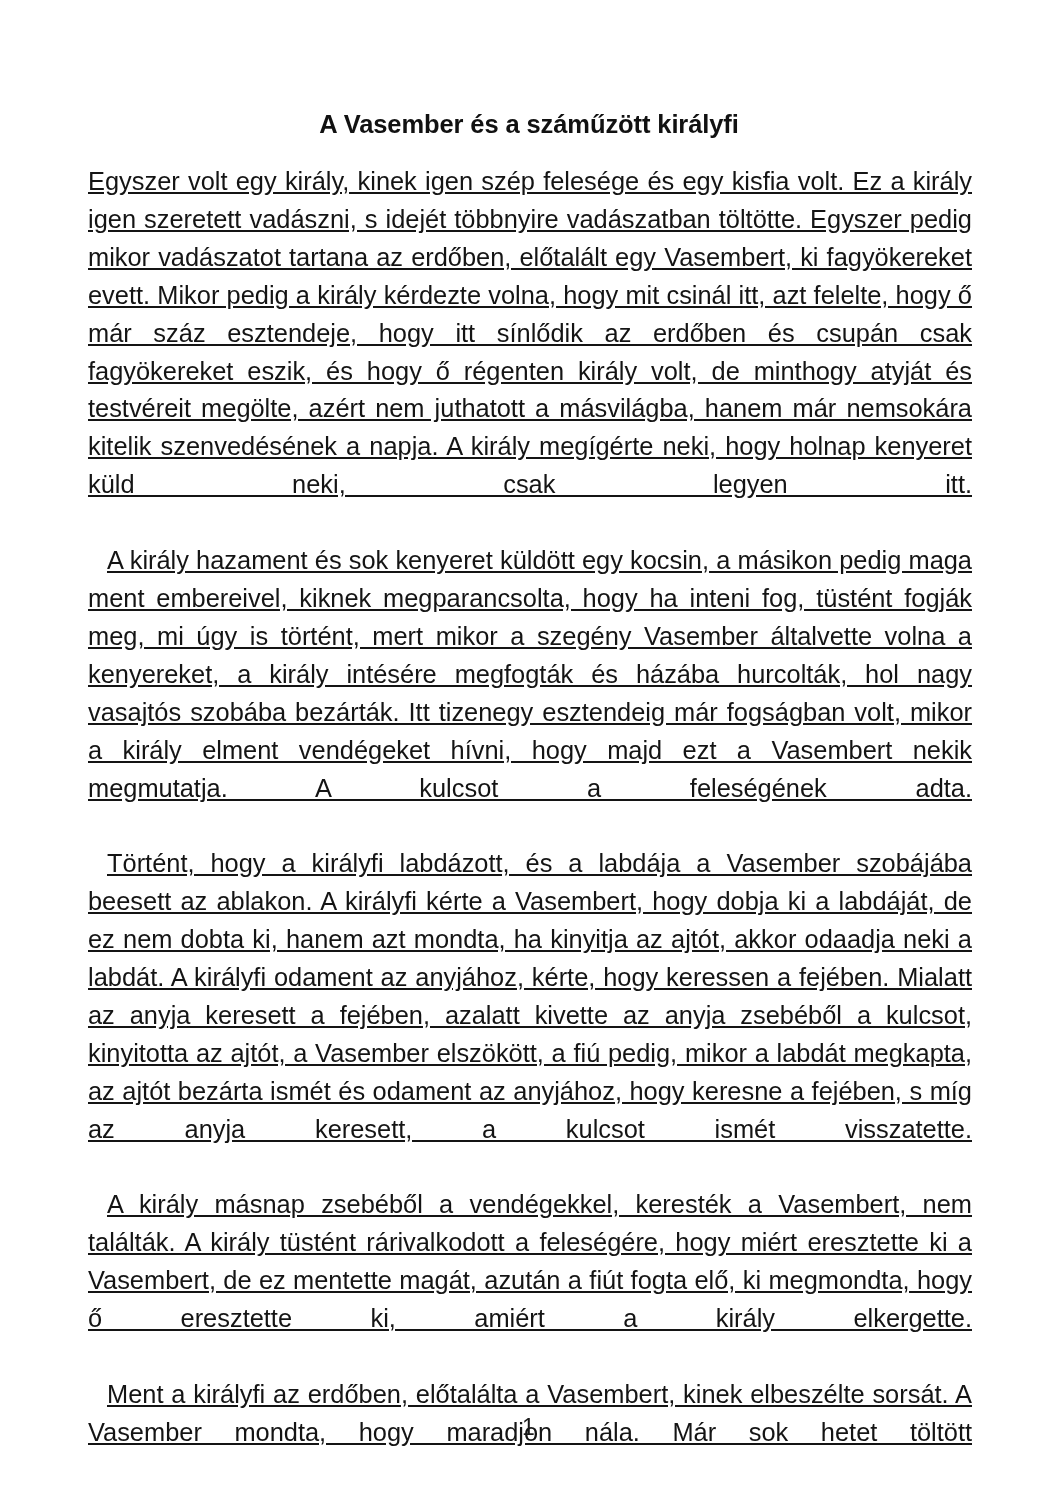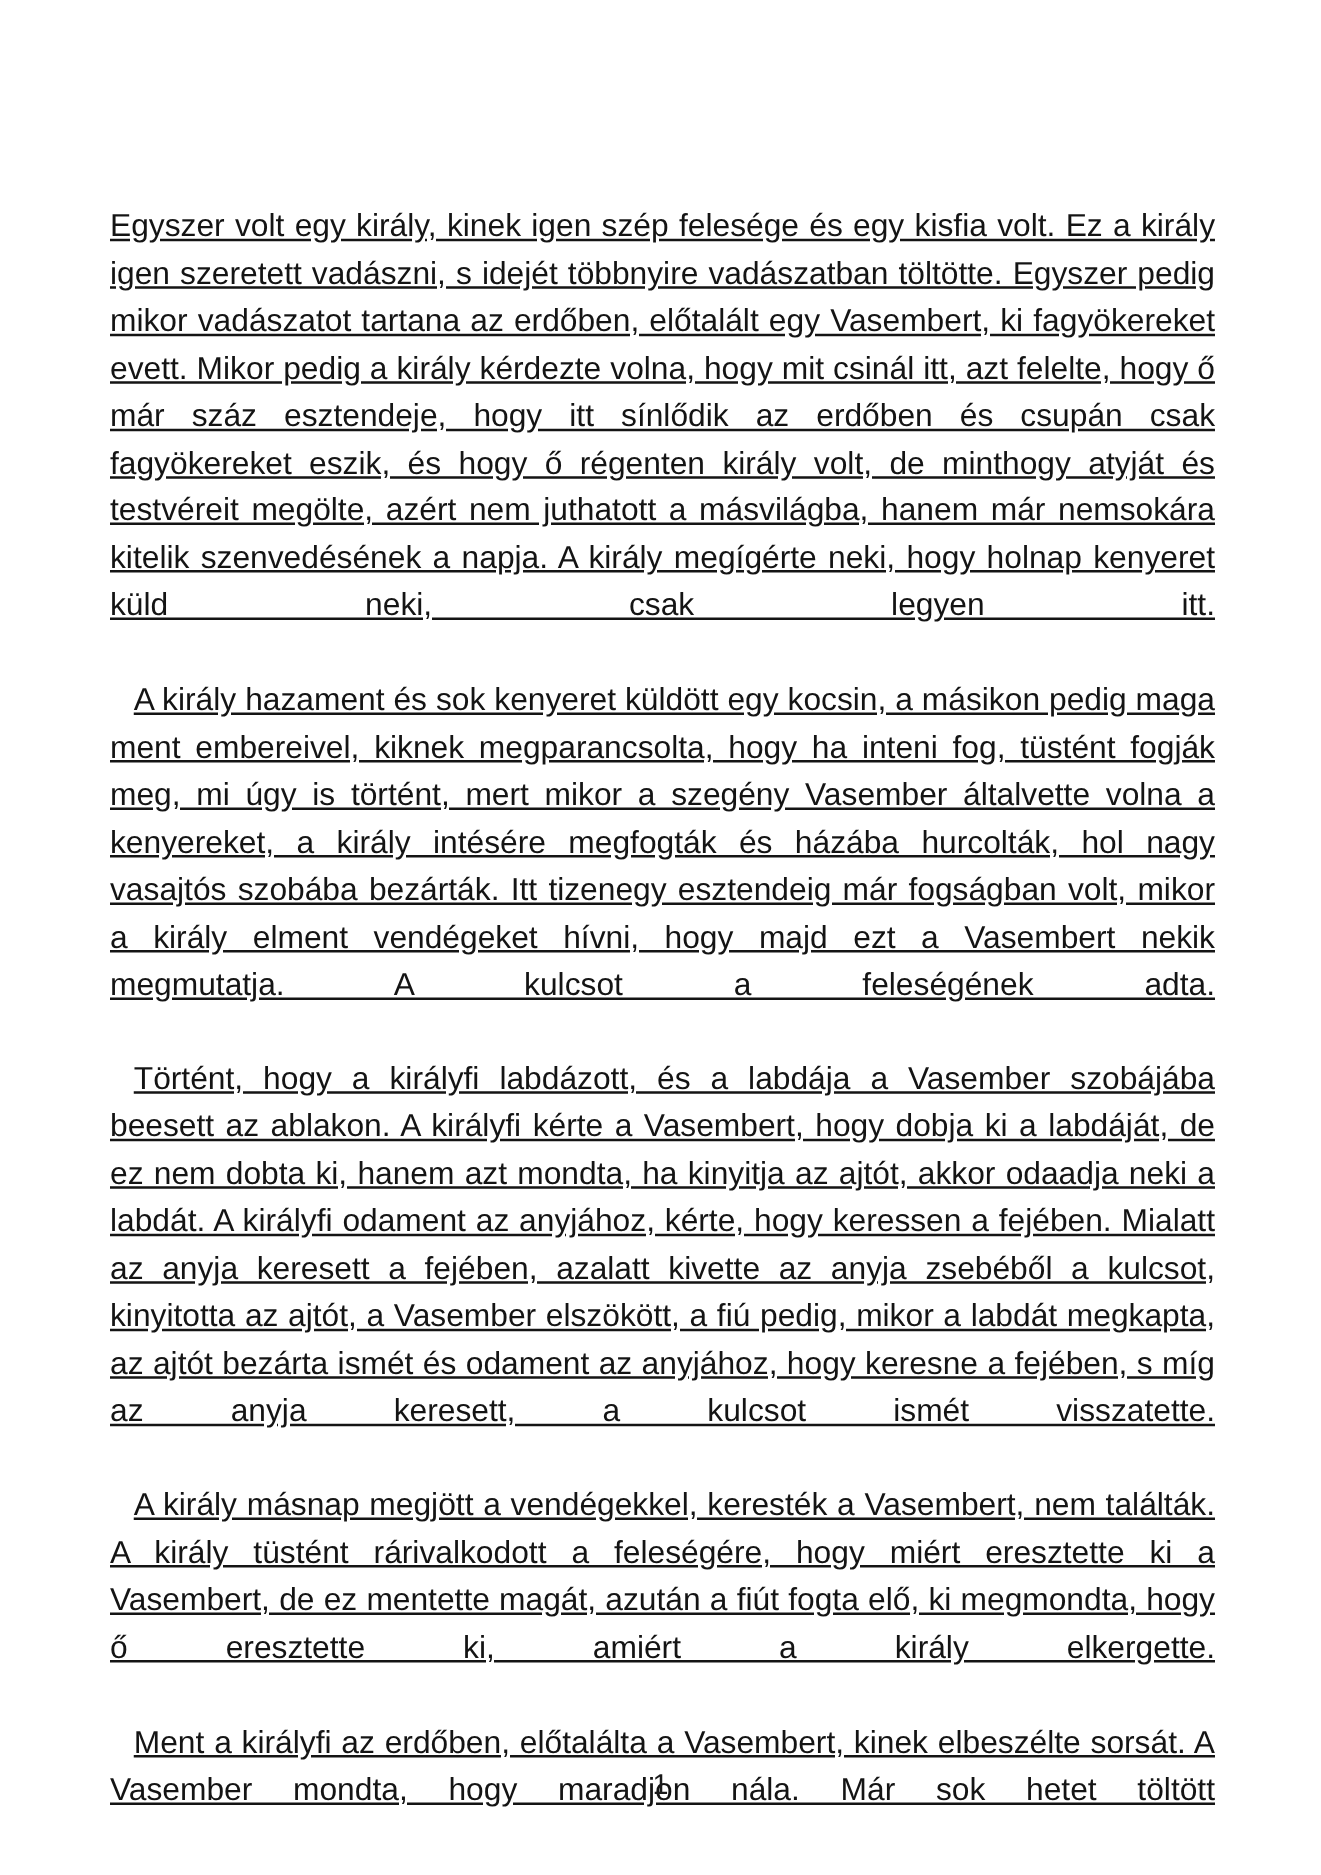--- a/index.html
+++ b/index.html
@@ -71,24 +71,25 @@
     font-size: 23px;
     line-height: 30px;
     color: #1a1a1a;
   }
 </style>
 </head>
 <body>
 
 <div class="page">
 
+  <h1 class="doc-title">A Vasember és a száműzött királyfi</h1>
 
   <div class="body-text">
     <p>Egyszer volt egy király, kinek igen szép felesége és egy kisfia volt. Ez a király igen szeretett vadászni, s idejét többnyire vadászatban töltötte. Egyszer pedig mikor vadászatot tartana az erdőben, előtalált egy Vasembert, ki fagyökereket evett. Mikor pedig a király kérdezte volna, hogy mit csinál itt, azt felelte, hogy ő már száz esztendeje, hogy itt sínlődik az erdőben és csupán csak fagyökereket eszik, és hogy ő régenten király volt, de minthogy atyját és testvéreit megölte, azért nem juthatott a másvilágba, hanem már nemsokára kitelik szenvedésének a napja. A király megígérte neki, hogy holnap kenyeret küld neki, csak legyen itt.</p>
     <p class="indent">A király hazament és sok kenyeret küldött egy kocsin, a másikon pedig maga ment embereivel, kiknek megparancsolta, hogy ha inteni fog, tüstént fogják meg, mi úgy is történt, mert mikor a szegény Vasember általvette volna a kenyereket, a király intésére megfogták és házába hurcolták, hol nagy vasajtós szobába bezárták. Itt tizenegy esztendeig már fogságban volt, mikor a király elment vendégeket hívni, hogy majd ezt a Vasembert nekik megmutatja. A kulcsot a feleségének adta.</p>
     <p class="indent">Történt, hogy a királyfi labdázott, és a labdája a Vasember szobájába beesett az ablakon. A királyfi kérte a Vasembert, hogy dobja ki a labdáját, de ez nem dobta ki, hanem azt mondta, ha kinyitja az ajtót, akkor odaadja neki a labdát. A királyfi odament az anyjához, kérte, hogy keressen a fejében. Mialatt az anyja keresett a fejében, azalatt kivette az anyja zsebéből a kulcsot, kinyitotta az ajtót, a Vasember elszökött, a fiú pedig, mikor a labdát megkapta, az ajtót bezárta ismét és odament az anyjához, hogy keresne a fejében, s míg az anyja keresett, a kulcsot ismét visszatette.</p>
-    <p class="indent">A király másnap megjött a vendégekkel, keresték a Vasembert, nem találták. A király tüstént rárivalkodott a feleségére, hogy miért eresztette ki a Vasembert, de ez mentette magát, azután a fiút fogta elő, ki megmondta, hogy ő eresztette ki, amiért a király elkergette.</p>
+    <p class="indent">A király másnap zsebéből a vendégekkel, keresték a Vasembert, nem találták. A király tüstént rárivalkodott a feleségére, hogy miért eresztette ki a Vasembert, de ez mentette magát, azután a fiút fogta elő, ki megmondta, hogy ő eresztette ki, amiért a király elkergette.</p>
     <p class="indent">Ment a királyfi az erdőben, előtalálta a Vasembert, kinek elbeszélte sorsát. A Vasember mondta, hogy maradjon nála. Már sok hetet töltött</p>
   </div>
 
   <div class="page-number">1</div>
 
 </div>
 
 </body></html>

